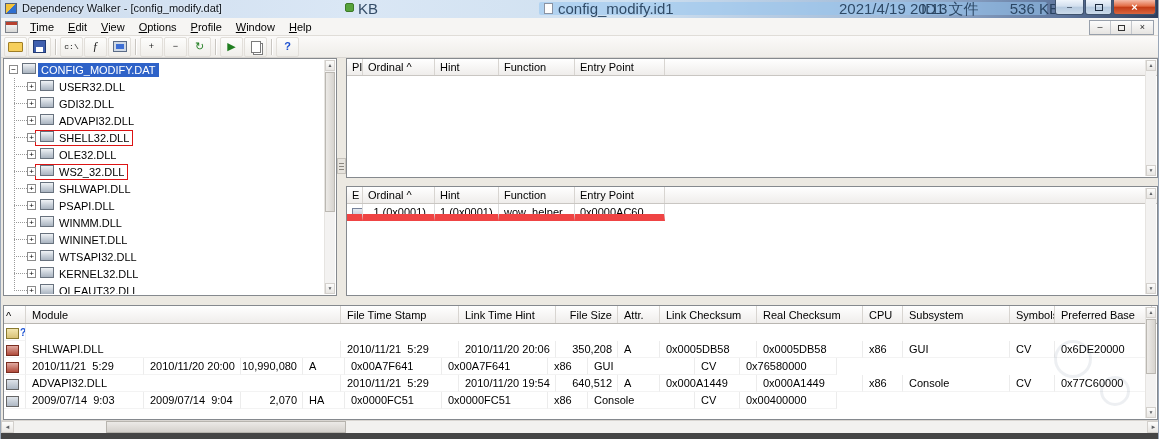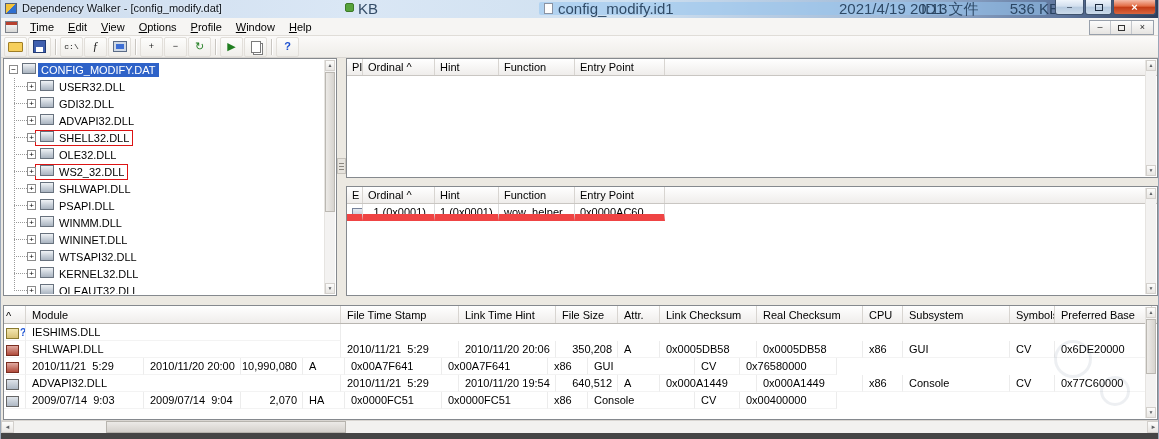--- a/index.html
+++ b/index.html
@@ -396,33 +396,32 @@
   </div>
 
   <div class="bsplit"></div>
 
   <div class="panel modules-panel">
     <div class="mhead">
       <div class="mh c-icon">^</div>
       <div class="mh c-module">Module</div>
       <div class="mh c-fts">File Time Stamp</div>
       <div class="mh c-lts">Link Time Hint</div>
-      <div class="mh c-size" style="text-align:left;padding-left:6px">File Size</div>
+      <div class="mh c-size" style="text-align:right;padding-left:6px">File Size</div>
       <div class="mh c-attr">Attr.</div>
       <div class="mh c-lck">Link Checksum</div>
       <div class="mh c-rck">Real Checksum</div>
       <div class="mh c-cpu">CPU</div>
       <div class="mh c-sub">Subsystem</div>
       <div class="mh c-sym">Symbols</div>
       <div class="mh c-base">Preferred Base</div>
     </div>
 
     <div class="mrow">
       <div class="mc c-icon"><span class="chip2 v-missing"></span><span class="qmark">?</span></div>
-      <div class="mc c-module">IESHIMS.DLL</div>
     </div>
 
     <div class="mrow">
       <div class="mc c-icon"><span class="chip2 v-err"></span></div>
       <div class="mc c-module">SHLWAPI.DLL</div>
       <div class="mc c-fts">2010/11/21  5:29</div>
       <div class="mc c-lts">2010/11/20 20:06</div>
       <div class="mc c-size">350,208</div>
       <div class="mc c-attr">A</div>
       <div class="mc c-lck">0x0005DB58</div>

